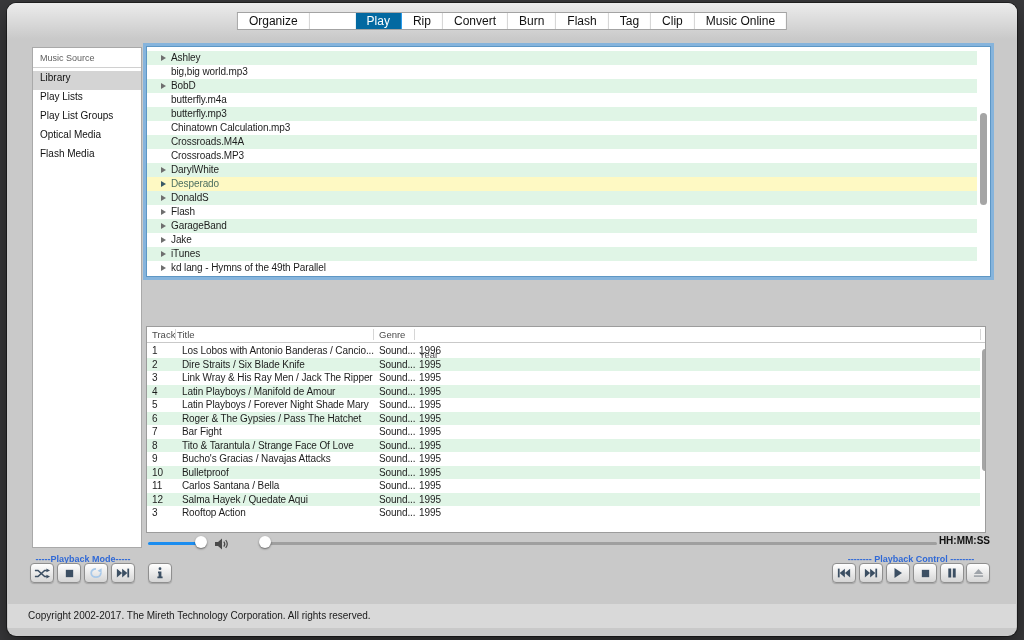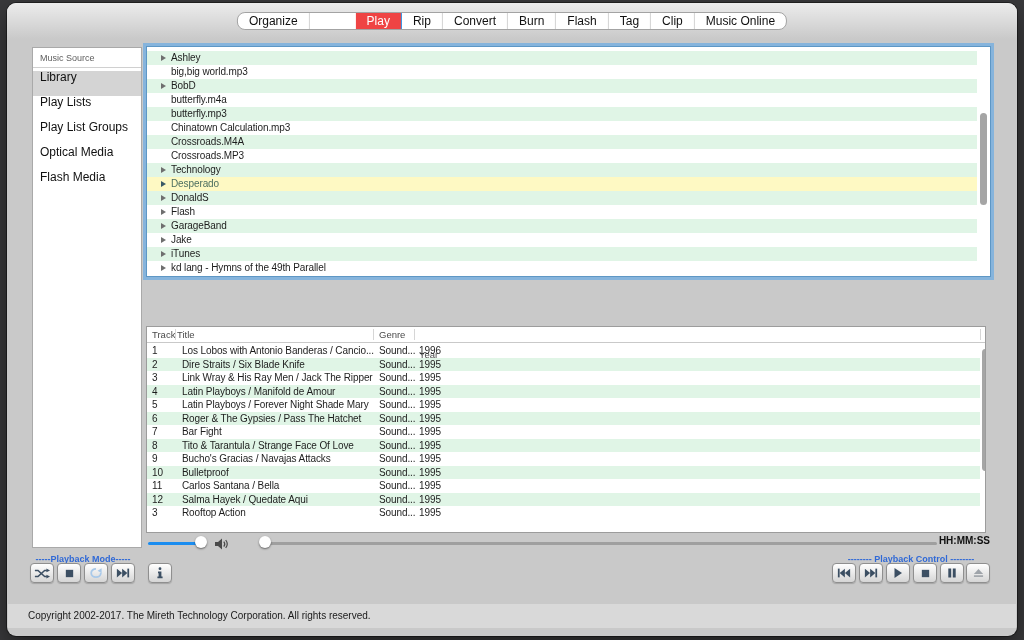--- a/index.html
+++ b/index.html
@@ -3,29 +3,29 @@
 <meta charset="utf-8">
 <style>
   html,body{margin:0;padding:0;width:1024px;height:640px;overflow:hidden;background:#39393b;
     font-family:"Liberation Sans","DejaVu Sans",sans-serif;-webkit-font-smoothing:antialiased;}
   *{box-sizing:border-box;}
   .window{position:absolute;left:7px;top:3px;width:1010px;height:633px;background:#c9c9c9;
     border-radius:9px;box-shadow:0 0 0 1px rgba(0,0,0,.4),0 10px 24px rgba(0,0,0,.45);overflow:hidden;}
   .titlebar{position:absolute;top:0;left:0;right:0;height:36px;background:linear-gradient(#ececec,#c9c9c9);}
   
   .tabs{position:absolute;top:9px;left:50%;transform:translateX(-50%);display:flex;height:18px;
-    background:#fff;border:1px solid #a3a3a3;border-radius:8px;overflow:hidden;}
+    background:#fff;border:1px solid #a3a3a3;border-radius:0;overflow:hidden;}
   .tab{display:flex;align-items:center;padding:0 11px;font-size:12px;color:#111;border-right:1px solid #d4d4d4;cursor:default;white-space:nowrap;}
   .tab:last-child{border-right:none;}
-  .tab.selected{background:#ef4444;color:#fff;border-right-color:#2b9ff2;margin-left:46px;}
+  .tab.selected{background:#0369a1;color:#fff;border-right-color:#2b9ff2;margin-left:46px;}
   
   .sidebar{position:absolute;left:25px;top:44px;width:110px;height:501px;background:#fff;border:1px solid #a9a9a9;}
   .sidebar-header{font-size:9px;color:#606060;padding:5px 7px 4px;border-bottom:1px solid #d0d0d0;}
   .side-items{padding-top:3px;}
-  .side-item{height:25px;line-height:13.5px;padding:0 7px;font-size:12px;color:#111;white-space:nowrap;}
+  .side-item{height:19px;line-height:13.5px;padding:0 7px;font-size:10px;color:#111;white-space:nowrap;}
   .side-item.selected{background:#d4d4d4;}
   
   .liblist{position:absolute;left:139px;top:43px;width:845px;height:231px;background:#fff;
     border:1px solid #5e97c5;box-shadow:0 0 0 3px #86b4dc;overflow:hidden;}
   .librows{position:absolute;left:0;top:4px;right:13px;}
   .librow{position:relative;height:14px;line-height:13.6px;font-size:10px;letter-spacing:-.1px;color:#1d1d1d;white-space:nowrap;}
   .librow:nth-child(odd){background:#e0f5e6;}
   .librow .lbl{margin-left:24px;}
   .tri{position:absolute;left:14px;top:3.6px;width:0;height:0;border-left:5px solid #6f6f6f;
     border-top:3.2px solid transparent;border-bottom:3.2px solid transparent;}
@@ -89,21 +89,21 @@
   <div class="liblist">
     <div class="librows" id="librows">
         <div class="librow"><span class="tri"></span><span class="lbl">Ashley</span></div>
         <div class="librow"><span class="lbl">big,big world.mp3</span></div>
         <div class="librow"><span class="tri"></span><span class="lbl">BobD</span></div>
         <div class="librow"><span class="lbl">butterfly.m4a</span></div>
         <div class="librow"><span class="lbl">butterfly.mp3</span></div>
         <div class="librow"><span class="lbl">Chinatown Calculation.mp3</span></div>
         <div class="librow"><span class="lbl">Crossroads.M4A</span></div>
         <div class="librow"><span class="lbl">Crossroads.MP3</span></div>
-        <div class="librow"><span class="tri"></span><span class="lbl">Technology</span></div>
+        <div class="librow"><span class="tri"></span><span class="lbl">DarylWhite</span></div>
         <div class="librow selected"><span class="tri"></span><span class="lbl">Desperado</span></div>
         <div class="librow"><span class="tri"></span><span class="lbl">DonaldS</span></div>
         <div class="librow"><span class="tri"></span><span class="lbl">Flash</span></div>
         <div class="librow"><span class="tri"></span><span class="lbl">GarageBand</span></div>
         <div class="librow"><span class="tri"></span><span class="lbl">Jake</span></div>
         <div class="librow"><span class="tri"></span><span class="lbl">iTunes</span></div>
         <div class="librow"><span class="tri"></span><span class="lbl">kd lang - Hymns of the 49th Parallel</span></div>
       </div>
     <div class="vthumb" style="right:3px;top:66px;height:92px;"></div>
   </div>

